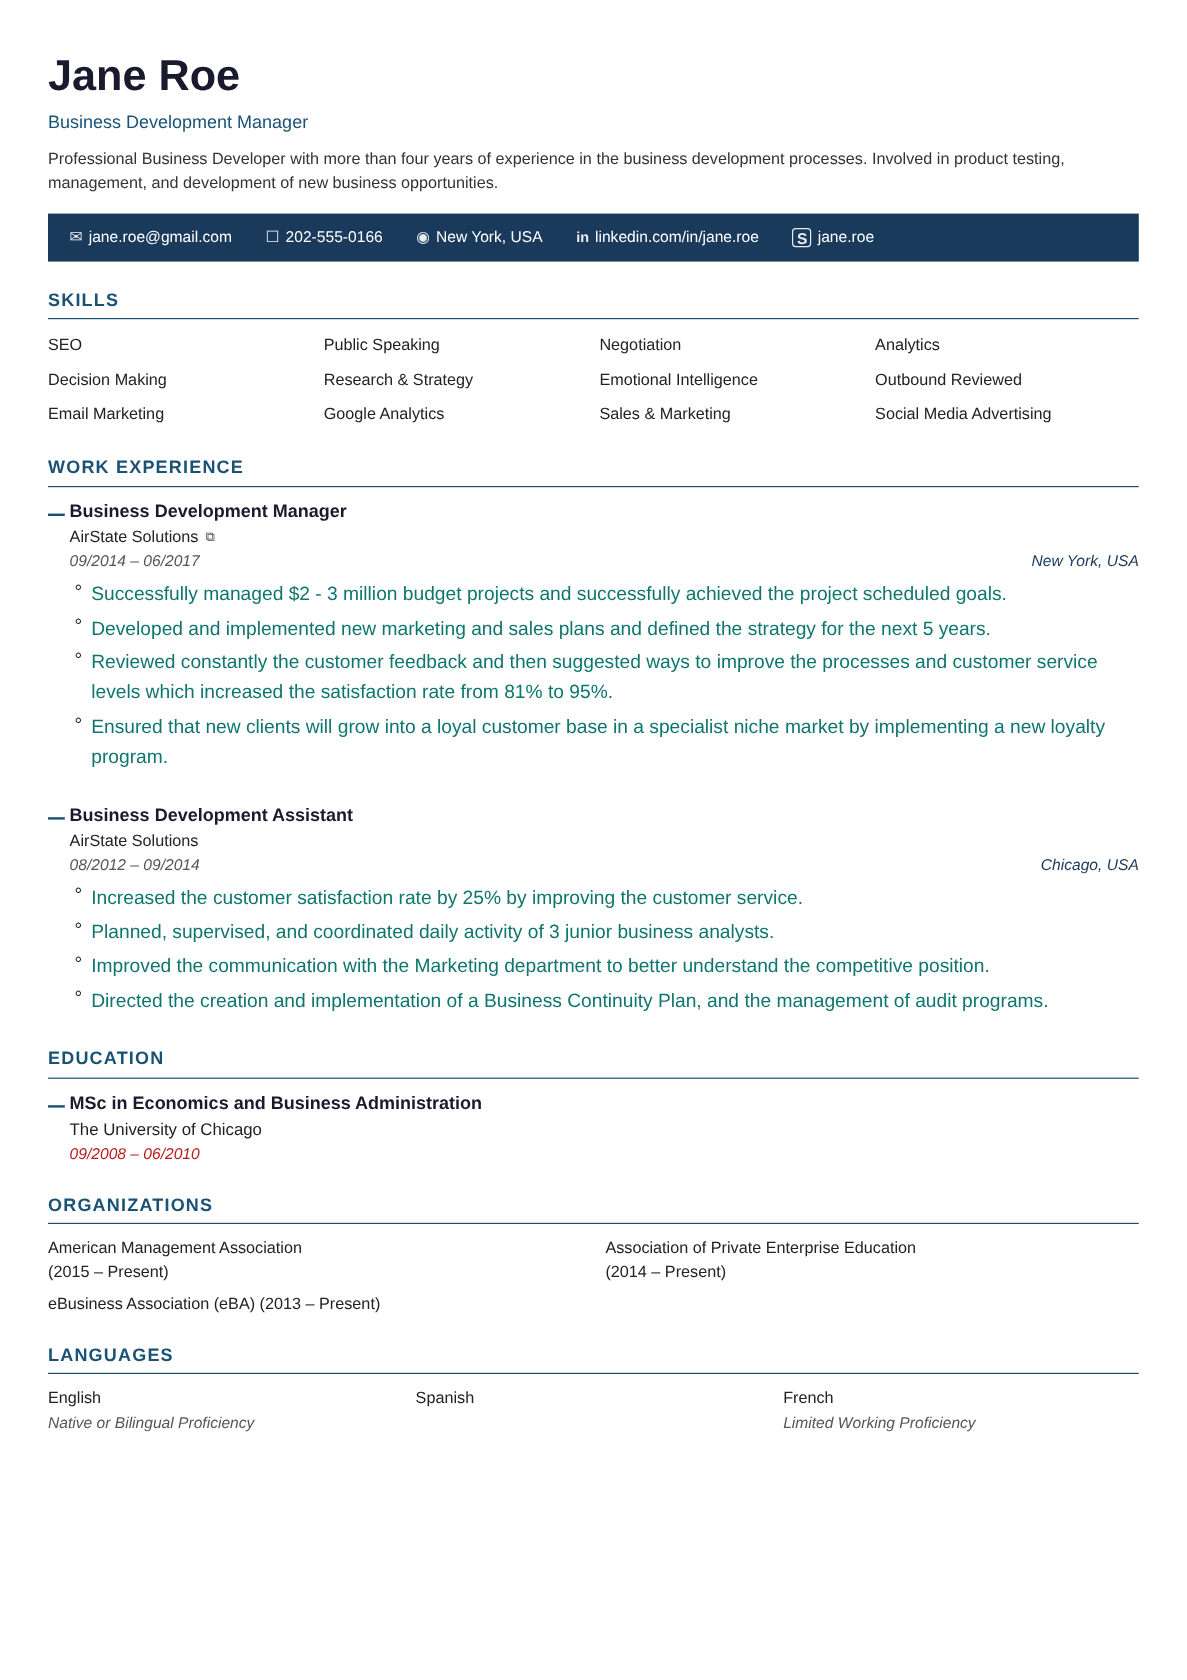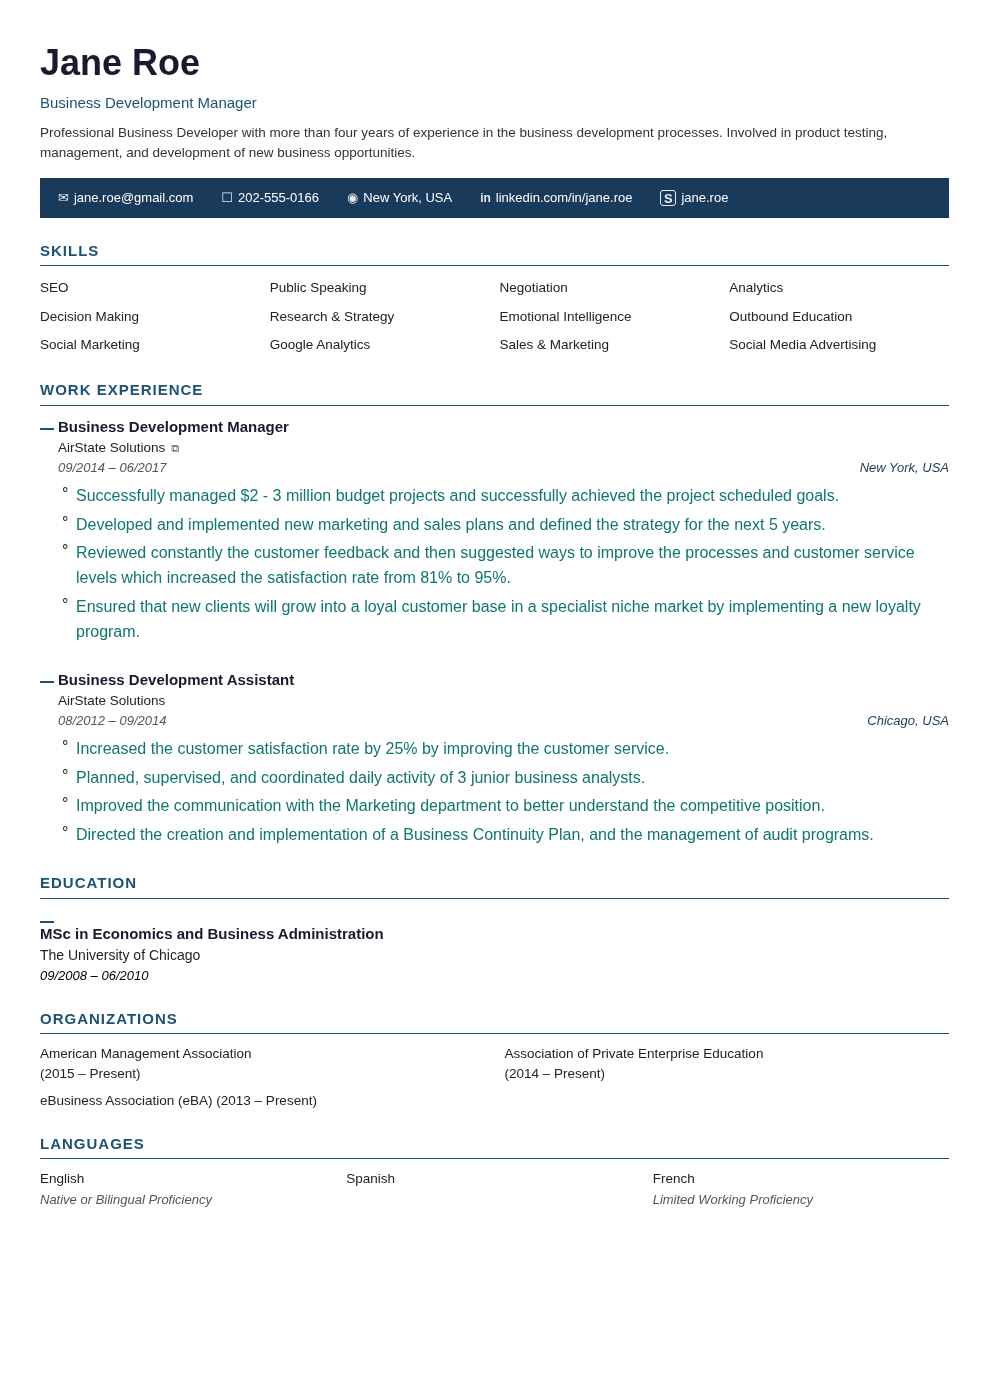--- a/index.html
+++ b/index.html
@@ -148,34 +148,33 @@
       content: '°';
       position: absolute;
       left: 4px;
       color: #222;
       font-size: 16px;
       line-height: 1.3;
     }
     .education-entry {
       display: flex;
       margin-bottom: 16px;
-      flex-direction: column;
     }
     .edu-degree {
       font-size: 15px;
       font-weight: bold;
       color: #1a1a2e;
     }
     .edu-school {
       font-size: 14px;
       color: #222;
     }
     .edu-date {
       font-size: 13px;
-      color: #000000;
+      color: #b91c1c;
       font-style: italic;
     }
     .org-grid {
       display: grid;
       grid-template-columns: 1fr 1fr;
       gap: 6px 20px;
       margin-bottom: 6px;
     }
     .org-item {
       font-size: 13.5px;
@@ -237,22 +236,22 @@
 <div>
   <div class="section-title">SKILLS</div>
   <div class="skills-grid" id="skills-grid">
       <div class="skill-item">SEO</div>
       <div class="skill-item">Public Speaking</div>
       <div class="skill-item">Negotiation</div>
       <div class="skill-item">Analytics</div>
       <div class="skill-item">Decision Making</div>
       <div class="skill-item">Research &amp; Strategy</div>
       <div class="skill-item">Emotional Intelligence</div>
-      <div class="skill-item">Outbound Education</div>
-      <div class="skill-item">Social Marketing</div>
+      <div class="skill-item">Outbound Reviewed</div>
+      <div class="skill-item">Email Marketing</div>
       <div class="skill-item">Google Analytics</div>
       <div class="skill-item">Sales &amp; Marketing</div>
       <div class="skill-item">Social Media Advertising</div>
     </div>
 </div>
 
 <div>
   <div class="section-title">WORK EXPERIENCE</div>
   <div id="work-entries">
       <div class="work-entry">

